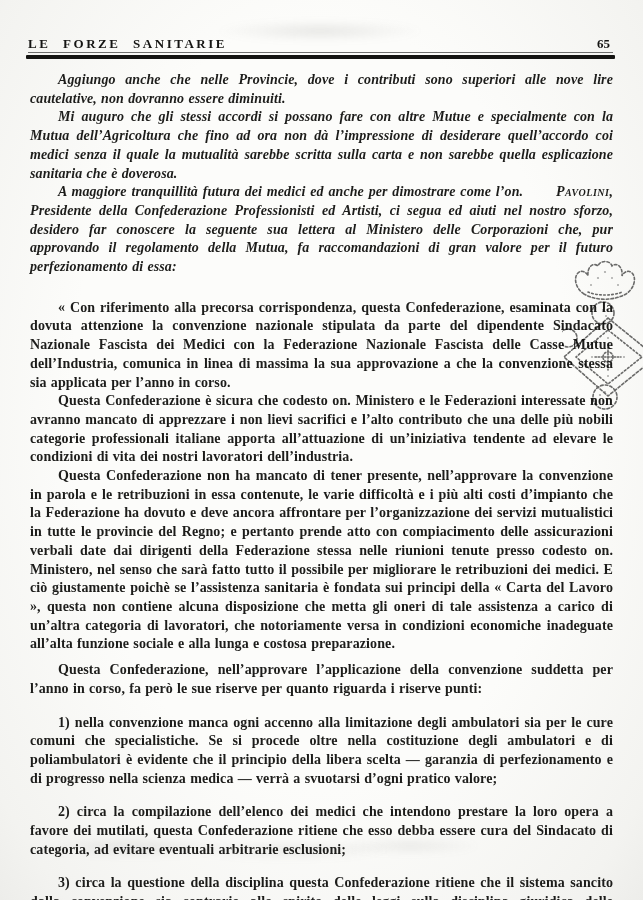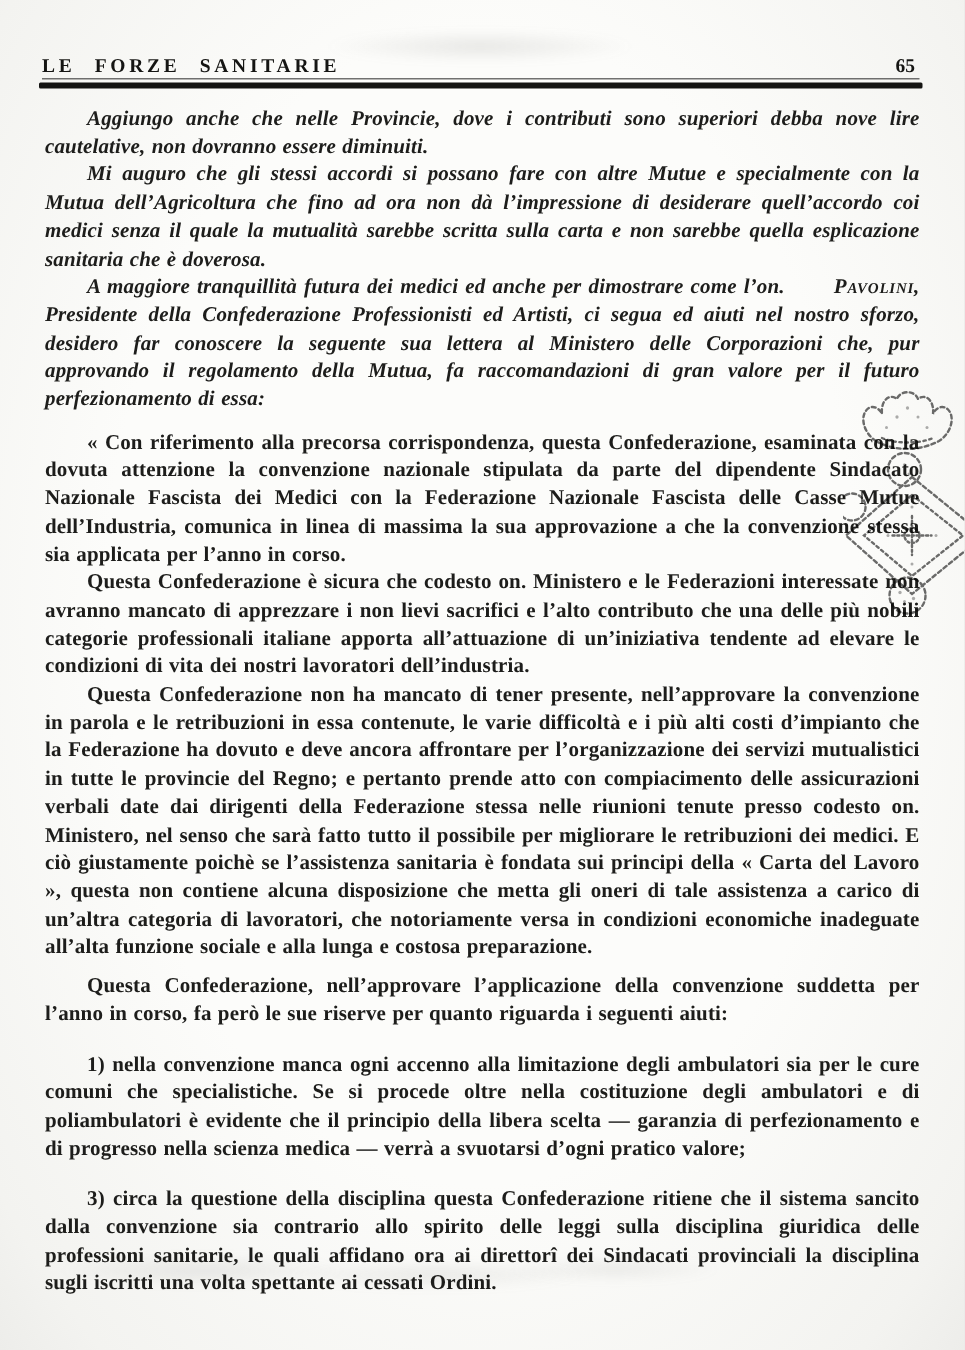--- a/index.html
+++ b/index.html
@@ -69,21 +69,21 @@
     text-align: justify;
     font-size: 14px;
     line-height: 18.7px;
     font-weight: 700;
     letter-spacing: 0.1px;
     word-spacing: 0.6px;
     hyphens: auto;
     -webkit-hyphens: auto;
   }
   .para.italic { font-style: italic; }
-  .para.gap-lg { margin-top: 10px; }
+  .para.gap-lg { margin-top: 22px; }
   .para.gap-md { margin-top: 7px; }
   .para.gap-sm { margin-top: 15px; }
   .smallcaps { font-variant: small-caps; letter-spacing: 0.5px; margin-left: 28px; }
   
   .stamp {
     position: absolute;
     top: 258px;
     left: 562px;
     width: 88px;
     height: 152px;
@@ -126,28 +126,29 @@
   <div class="smudge smudge-bottom-3"></div>
 
   <div class="header">
     <div class="journal-title">LE FORZE SANITARIE</div>
     <div class="page-number">65</div>
   </div>
   <div class="rule-thin"></div>
   <div class="rule-thick"></div>
 
   <div class="doc-body">
-      <p class="para italic" lang="it"><span>Aggiungo anche che nelle Provincie, dove i contributi sono superiori debba nove lire cautelative, non dovranno essere diminuiti.</span></p>
+      <p class="para italic" lang="it"><span>Aggiungo anche che nelle Provincie, dove i contributi sono superiori alle nove lire cautelative, non dovranno essere diminuiti.</span></p>
       <p class="para italic" lang="it"><span>Mi auguro che gli stessi accordi si possano fare con altre Mutue e specialmente con la Mutua dell’Agricoltura che fino ad ora non dà l’impressione di desiderare quell’accordo coi medici senza il quale la mutualità sarebbe scritta sulla carta e non sarebbe quella esplicazione sanitaria che è doverosa.</span></p>
       <p class="para italic" lang="it"><span>A maggiore tranquillità futura dei medici ed anche per dimostrare come l’on. </span><span class="smallcaps">Pavolini</span><span>, Presidente della Confederazione Professionisti ed Artisti, ci segua ed aiuti nel nostro sforzo, desidero far conoscere la seguente sua lettera al Ministero delle Corporazioni che, pur approvando il regolamento della Mutua, fa raccomandazioni di gran valore per il futuro perfezionamento di essa:</span></p>
       <p class="para roman gap-lg" lang="it"><span>« Con riferimento alla precorsa corrispondenza, questa Confederazione, esaminata con la dovuta attenzione la convenzione nazionale stipulata da parte del dipendente Sindacato Nazionale Fascista dei Medici con la Federazione Nazionale Fascista delle Casse Mutue dell’Industria, comunica in linea di massima la sua approvazione a che la convenzione stessa sia applicata per l’anno in corso.</span></p>
       <p class="para roman" lang="it"><span>Questa Confederazione è sicura che codesto on. Ministero e le Federazioni interessate non avranno mancato di apprezzare i non lievi sacrifici e l’alto contributo che una delle più nobili categorie professionali italiane apporta all’attuazione di un’iniziativa tendente ad elevare le condizioni di vita dei nostri lavoratori dell’industria.</span></p>
       <p class="para roman" lang="it"><span>Questa Confederazione non ha mancato di tener presente, nell’approvare la convenzione in parola e le retribuzioni in essa contenute, le varie difficoltà e i più alti costi d’impianto che la Federazione ha dovuto e deve ancora affrontare per l’organizzazione dei servizi mutualistici in tutte le provincie del Regno; e pertanto prende atto con compiacimento delle assicurazioni verbali date dai dirigenti della Federazione stessa nelle riunioni tenute presso codesto on. Ministero, nel senso che sarà fatto tutto il possibile per migliorare le retribuzioni dei medici. E ciò giustamente poichè se l’assistenza sanitaria è fondata sui principi della « Carta del Lavoro », questa non contiene alcuna disposizione che metta gli oneri di tale assistenza a carico di un’altra categoria di lavoratori, che notoriamente versa in condizioni economiche inadeguate all’alta funzione sociale e alla lunga e costosa preparazione.</span></p>
-      <p class="para roman gap-md" lang="it"><span>Questa Confederazione, nell’approvare l’applicazione della convenzione suddetta per l’anno in corso, fa però le sue riserve per quanto riguarda i seguenti aiuti:</span></p>
+      <p class="para roman gap-md" lang="it"><span>Questa Confederazione, nell’approvare l’applicazione della convenzione suddetta per l’anno in corso, fa però le sue riserve per quanto riguarda i riserve punti:</span></p>
       <p class="para roman gap-sm" lang="it"><span>1) nella convenzione manca ogni accenno alla limitazione degli ambulatori sia per le cure comuni che specialistiche. Se si procede oltre nella costituzione degli ambulatori e di poliambulatori è evidente che il principio della libera scelta — garanzia di perfezionamento e di progresso nella scienza medica — verrà a svuotarsi d’ogni pratico valore;</span></p>
+      <p class="para roman gap-sm" lang="it"><span>2) circa la compilazione dell’elenco dei medici che intendono prestare la loro opera a favore dei mutilati, questa Confederazione ritiene che esso debba essere cura del Sindacato di categoria, ad evitare eventuali arbitrarie esclusioni;</span></p>
       <p class="para roman gap-sm" lang="it"><span>3) circa la questione della disciplina questa Confederazione ritiene che il sistema sancito dalla convenzione sia contrario allo spirito delle leggi sulla disciplina giuridica delle professioni sanitarie, le quali affidano ora ai direttorî dei Sindacati provinciali la disciplina sugli iscritti una volta spettante ai cessati Ordini.</span></p>
     </div>
 
   <svg class="stamp" viewBox="0 0 88 152" xmlns="http://www.w3.org/2000/svg">
     <g fill="none" stroke="#4b4b4b" stroke-width="1.6" stroke-dasharray="2.6 2.1" stroke-linecap="round">
 
       <g>
         <path d="M22 36 C14 31 11 20 16 15 C20 11 25 15 26 18 C25 9 31 4 36 8 C38 2 48 2 50 8 C55 4 61 9 60 18 C61 15 66 11 70 15 C75 20 72 31 64 36 C51 43 34 43 22 36 Z"></path>
         <path d="M26 34 C35 38 51 38 60 34" stroke-dasharray="1.6 2.4"></path>
       </g>

